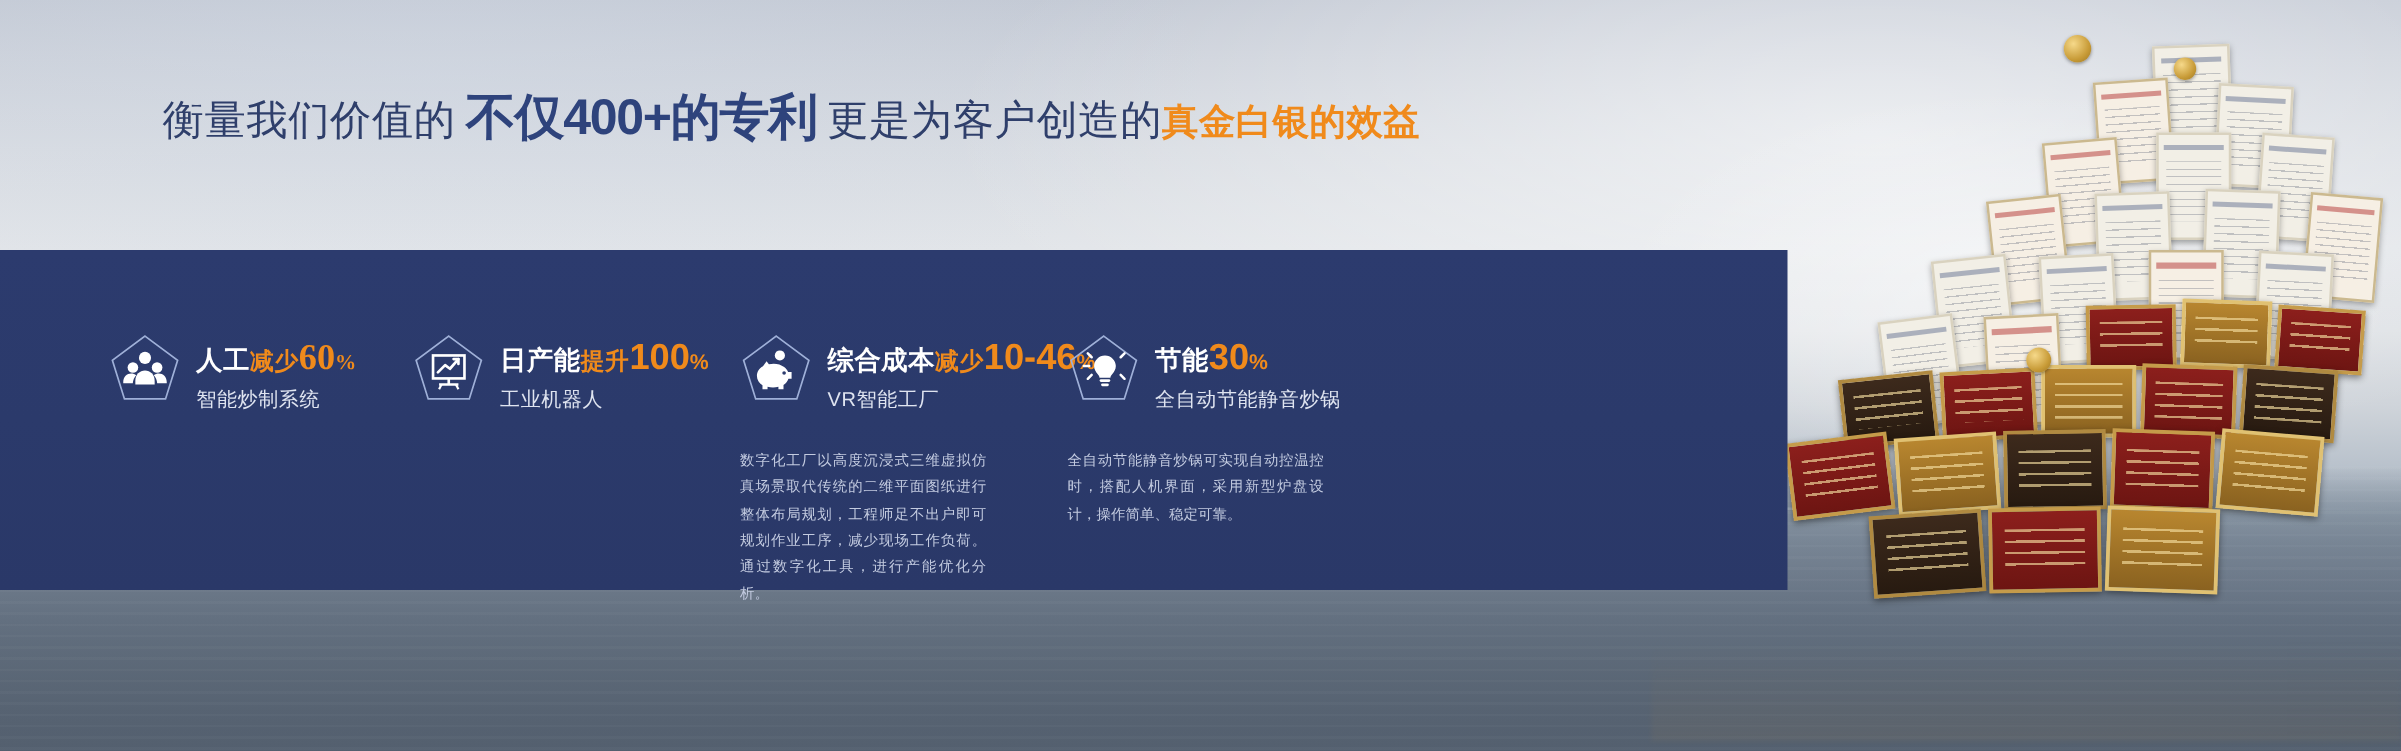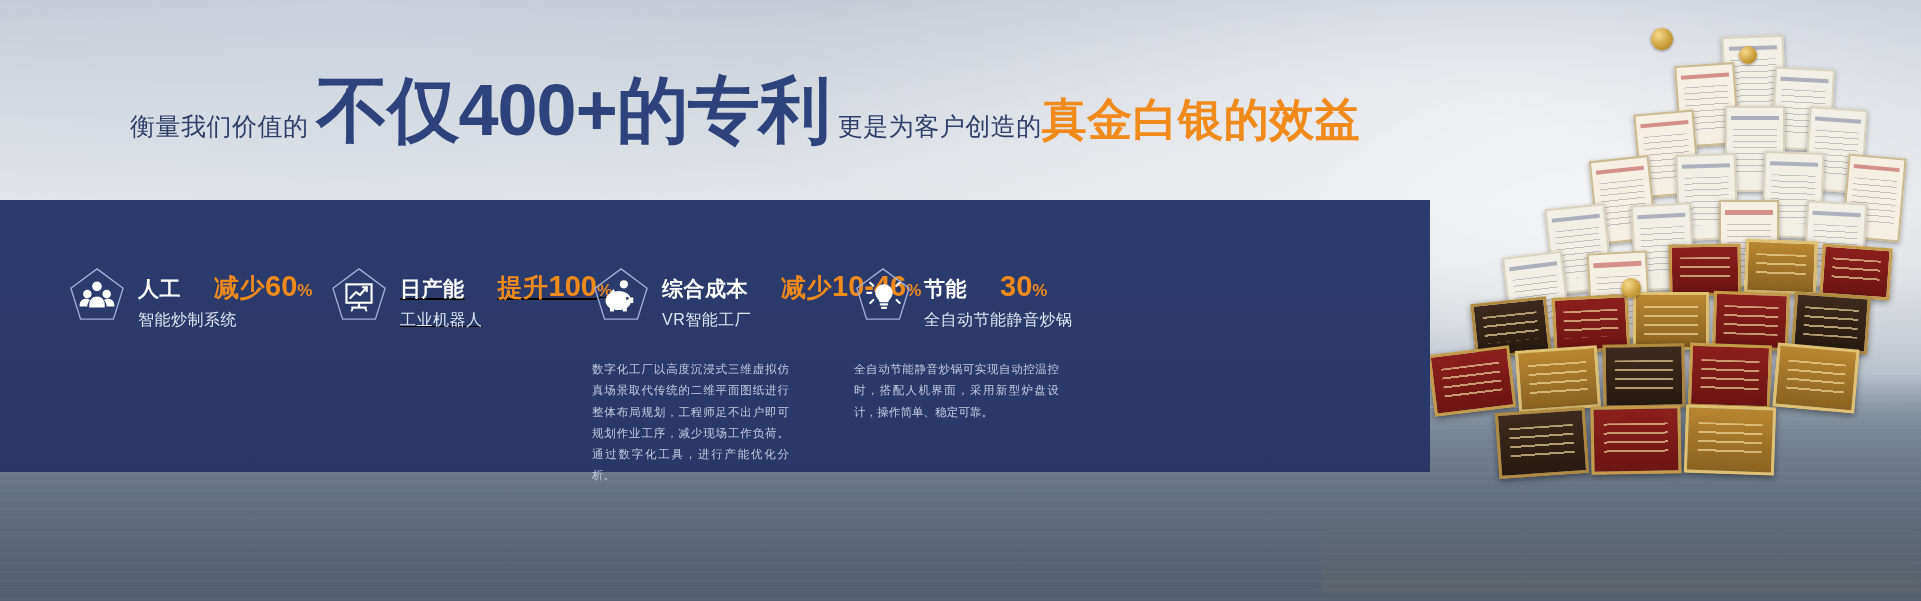--- a/index.html
+++ b/index.html
@@ -55,64 +55,64 @@
     background:radial-gradient(closest-side, rgba(255,255,255,.45), rgba(255,255,255,0) 70%);
     pointer-events:none;
   }
 
   
   .headline{
     position:absolute;left:130px;top:74px;width:1200px;height:62px;
     display:flex;align-items:baseline;white-space:nowrap;
   }
   .hl-small{
-    font-size:25px;color:#2f3f6b;letter-spacing:.5px;font-weight:400;
+    font-size:33px;color:#2f3f6b;letter-spacing:.5px;font-weight:400;
     line-height:1;
   }
   .hl-big{
-    font-size:72px;color:#2e437c;font-weight:bold;letter-spacing:-1px;
+    font-size:40px;color:#2e437c;font-weight:bold;letter-spacing:-1px;
     line-height:1;margin:0 8px;
   }
   .hl-orange{
-    font-size:45px;color:#f08a1b;font-weight:bold;letter-spacing:.5px;
+    font-size:29px;color:#f08a1b;font-weight:bold;letter-spacing:.5px;
     line-height:1;
   }
 
   
   .panel{
     position:absolute;left:0;top:200px;width:1430px;height:272px;
     background:linear-gradient(180deg,#2c3b6e 0%,#2b3a6b 50%,#2a3868 100%);
   }
   .features{
     position:absolute;left:0;top:0;width:100%;height:100%;
     display:flex;
   }
   .feature{
     position:relative;
     box-sizing:border-box;
     padding:0;
   }
-  .feat-1{width:330px;padding-left:68px;}
-  .feat-2{width:262px;text-decoration:underline;}
+  .feat-1{width:330px;padding-left:87px;font-family:Liberation Serif, serif;}
+  .feat-2{width:262px;}
   .feat-3{width:262px;}
   .feat-4{width:280px;}
 
   .feat-head{display:flex;align-items:flex-start;margin-top:72px;}
   .feat-icon{
     width:58px;height:58px;flex:0 0 58px;margin-right:12px;margin-top:-6px;
   }
   .feat-icon svg{display:block;width:58px;height:58px;}
 
   .feat-titles{display:flex;flex-direction:column;justify-content:center;}
   .feat-title{
     white-space:nowrap;line-height:1;margin-bottom:9px;
     display:flex;align-items:baseline;
   }
   .t-white{font-size:21px;color:#ffffff;font-weight:bold;letter-spacing:.5px;}
-  .t-orange-s{font-size:25px;color:#f08a1b;font-weight:bold;letter-spacing:.5px;margin-left:33px;}
+  .t-orange-s{font-size:19px;color:#f08a1b;font-weight:bold;letter-spacing:.5px;}
   .t-orange-num{font-size:29px;color:#f08a1b;font-weight:bold;letter-spacing:0;}
   .t-orange-pct{font-size:17px;color:#f08a1b;font-weight:bold;}
   .feat-sub{
     font-size:16px;color:#dfe4f0;font-weight:400;white-space:nowrap;letter-spacing:.5px;
   }
 
   .feat-body{
     margin-top:28px;
     font-size:11.5px;
     line-height:1.85;

